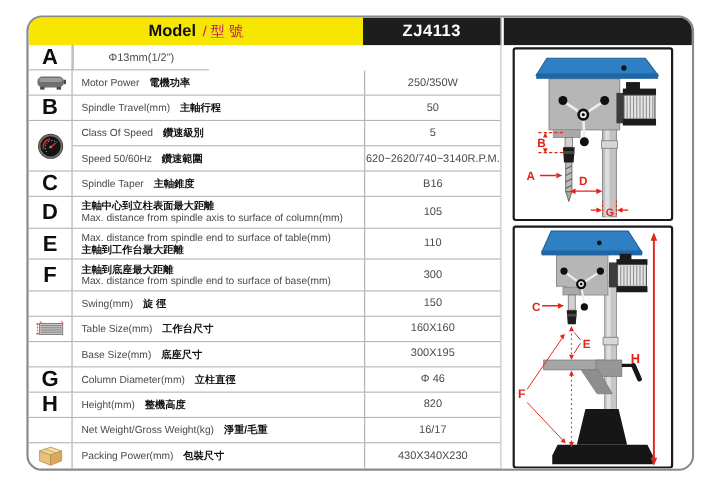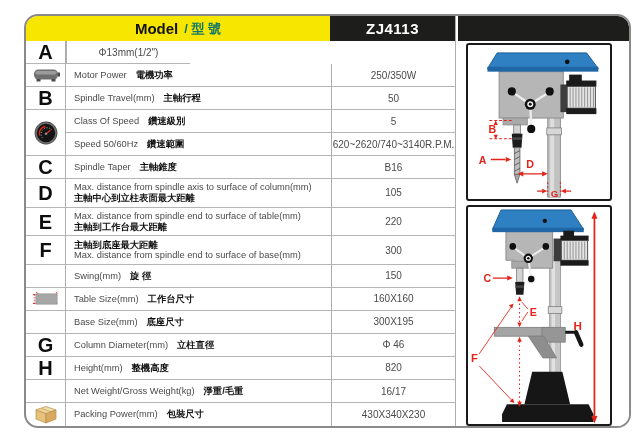--- a/index.html
+++ b/index.html
@@ -13,21 +13,21 @@
     border:2px solid #8a8a8a;border-radius:14px;background:#fff;
     overflow:hidden;display:flex;box-sizing:border-box;
   }
   
   .table-area{width:430px;flex:none;display:flex;flex-direction:column;border-right:1px solid #adadad;box-sizing:border-box;}
   .header-row{height:25px;flex:none;display:flex;}
   .yellow-cell{
     width:304px;flex:none;background:#f7e600;display:flex;align-items:center;justify-content:center;
   }
   .model-en{font-weight:bold;font-size:15px;color:#111;}
-  .model-zh{font-weight:bold;font-size:13px;color:#0f766e;margin-left:6px;}
+  .model-zh{font-weight:normal;font-size:13px;color:#be185d;margin-left:6px;}
   .black-cell{
     flex:1;background:#1d1d1b;color:#ffffff;font-weight:bold;font-size:15px;
     display:flex;align-items:center;justify-content:center;letter-spacing:.5px;
   }
   .rows-area{flex:1;display:flex;flex-direction:column;}
   .row{display:flex;flex:1;min-height:0;}
   .row.double{flex:1.24;}
   .cell{box-sizing:border-box;}
   .c-icon{
     width:40px;flex:none;border-right:1px solid #adadad;border-bottom:1px solid #b5b5b5;
@@ -153,41 +153,41 @@
             </div>
           </div>
           <div class="cell c-val">B16</div>
         </div>
         <div class="row double">
           <div class="cell c-icon">
             <span class="letter">D</span>
           </div>
           <div class="cell c-desc">
             <div class="dl">
+              <span class="zh">主軸中心到立柱表面最大距離</span>
+            </div>
+            <div class="dl">
               <span class="en">Max. distance from spindle axis to surface of column(mm)</span>
             </div>
-            <div class="dl">
-              <span class="zh">主軸中心到立柱表面最大距離</span>
-            </div>
           </div>
           <div class="cell c-val">105</div>
         </div>
         <div class="row double">
           <div class="cell c-icon">
             <span class="letter">E</span>
           </div>
           <div class="cell c-desc">
             <div class="dl">
               <span class="en">Max. distance from spindle end to surface of table(mm)</span>
             </div>
             <div class="dl">
               <span class="zh">主軸到工作台最大距離</span>
             </div>
           </div>
-          <div class="cell c-val">220</div>
+          <div class="cell c-val">110</div>
         </div>
         <div class="row double">
           <div class="cell c-icon">
             <span class="letter">F</span>
           </div>
           <div class="cell c-desc">
             <div class="dl">
               <span class="zh">主軸到底座最大距離</span>
             </div>
             <div class="dl">

